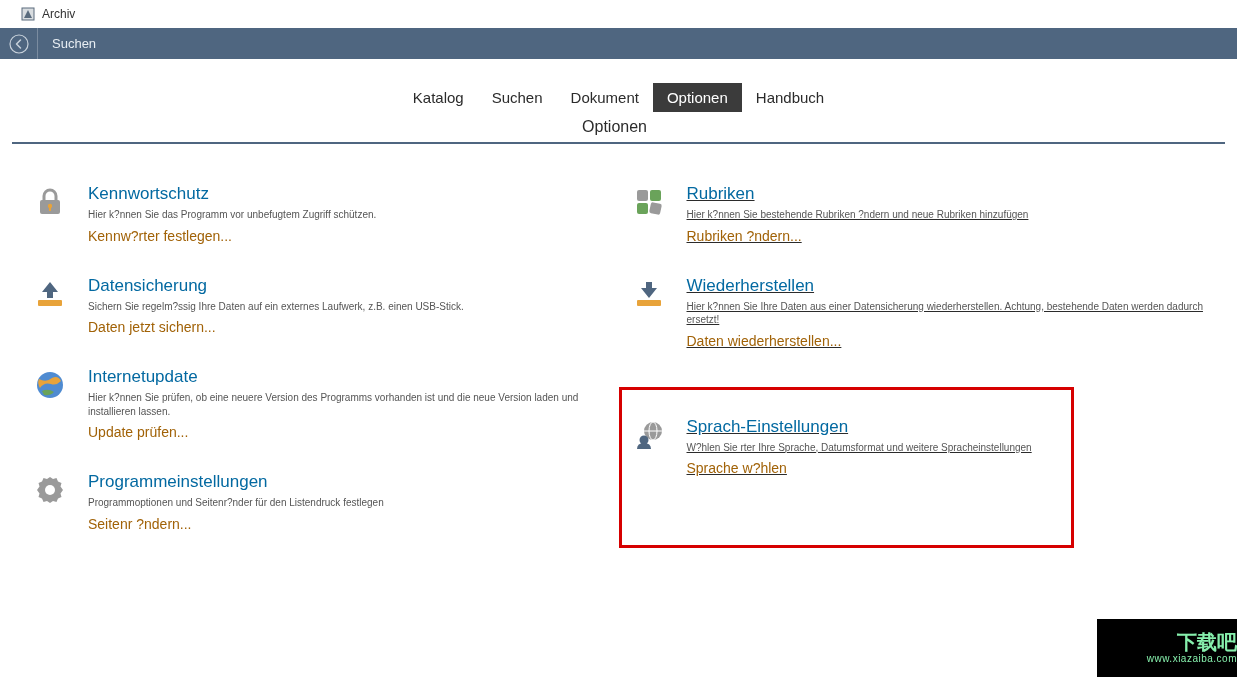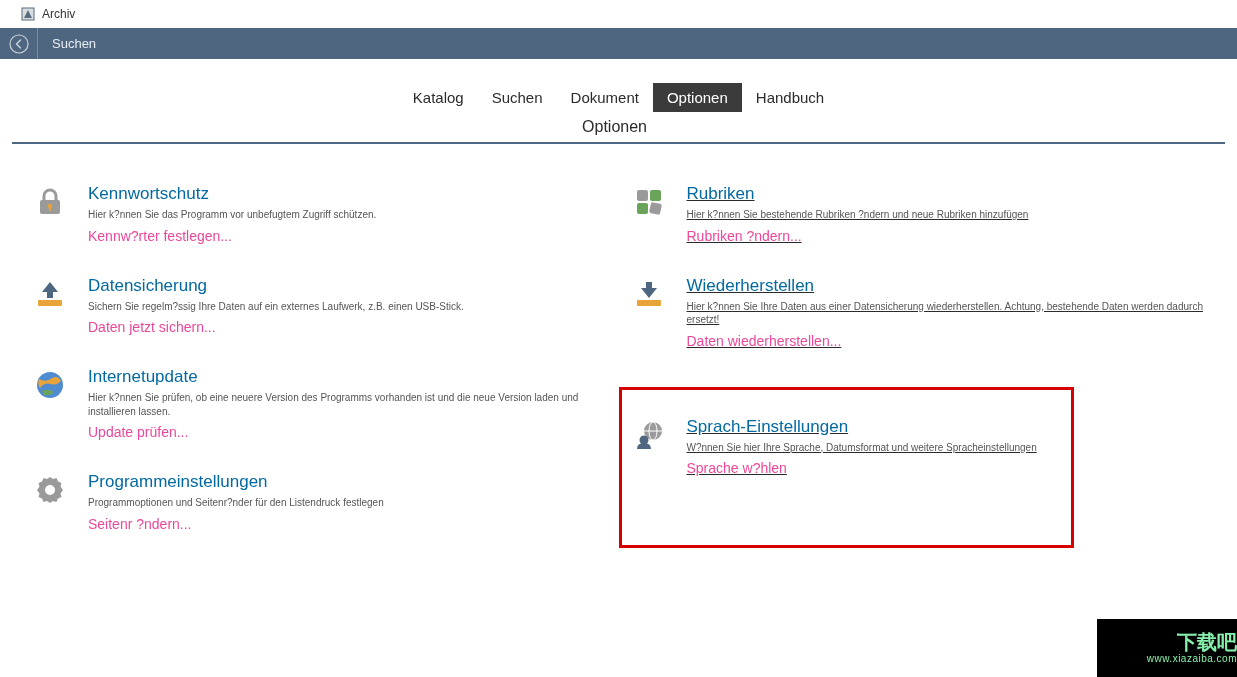--- a/index.html
+++ b/index.html
@@ -112,21 +112,21 @@
       color: #0369a1;
       margin-bottom: 4px;
     }
     .card-desc {
       font-size: 10px;
       color: #555;
       line-height: 1.35;
       margin-bottom: 6px;
     }
     .card-link {
-      color: #ec4899;
+      color: #a16207;
       font-size: 14px;
       text-decoration: none;
       cursor: pointer;
     }
 
     .highlight-frame {
       border: 3px solid #d60000;
       position: absolute;
       left: 0;
       top: 213px;
@@ -297,21 +297,21 @@
         <svg width="32" height="32" viewBox="0 0 32 32">
           <circle cx="20" cy="12" r="9" fill="#9a9a9a"></circle>
           <ellipse cx="20" cy="12" rx="4" ry="9" fill="none" stroke="#fff" stroke-width="1"></ellipse>
           <line x1="11" y1="12" x2="29" y2="12" stroke="#fff" stroke-width="1"></line>
           <circle cx="11" cy="21" r="4.5" fill="#4f6680"></circle>
           <path d="M4 30 Q4 24 11 24 Q18 24 18 30 Z" fill="#4f6680"></path>
         </svg>
       </div>
       <div class="card-body">
         <div class="card-title">Sprach-Einstellungen</div>
-        <div class="card-desc">W?nnen Sie hier Ihre Sprache, Datumsformat und weitere Spracheinstellungen</div>
+        <div class="card-desc">W?hlen Sie rter Ihre Sprache, Datumsformat und weitere Spracheinstellungen</div>
         <a class="card-link">Sprache w?hlen</a>
       </div>
     </div>
 
     <div class="highlight-frame"></div>
 
   </div>
 
 </div>
 

